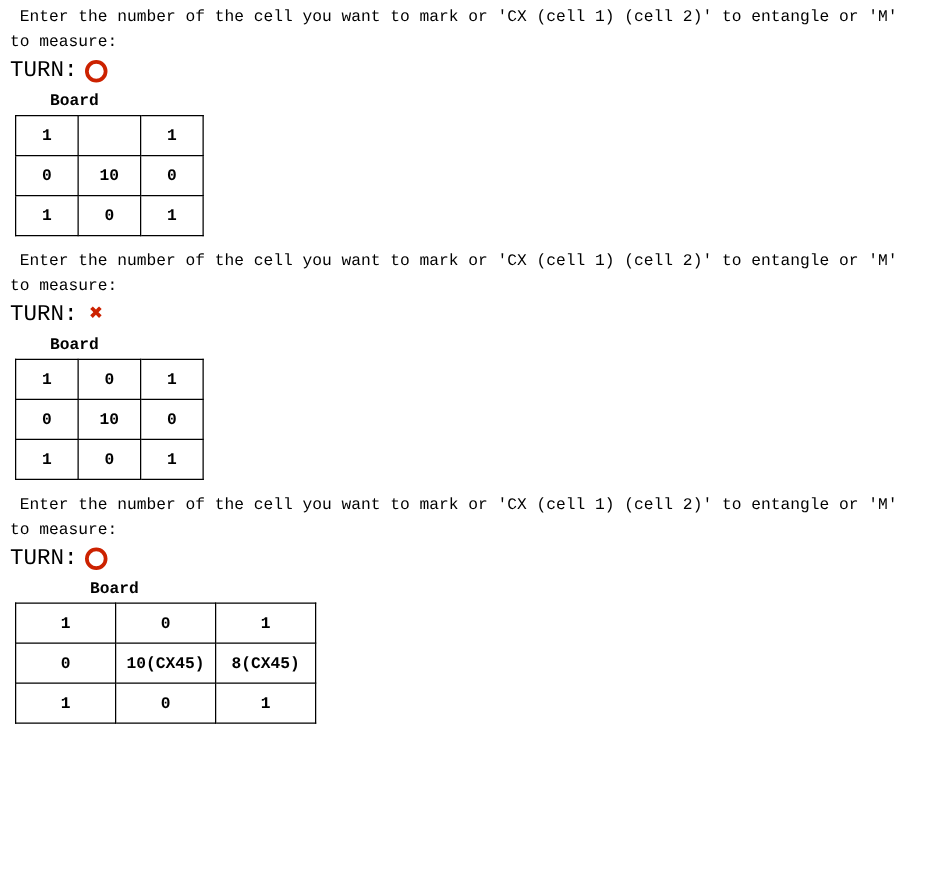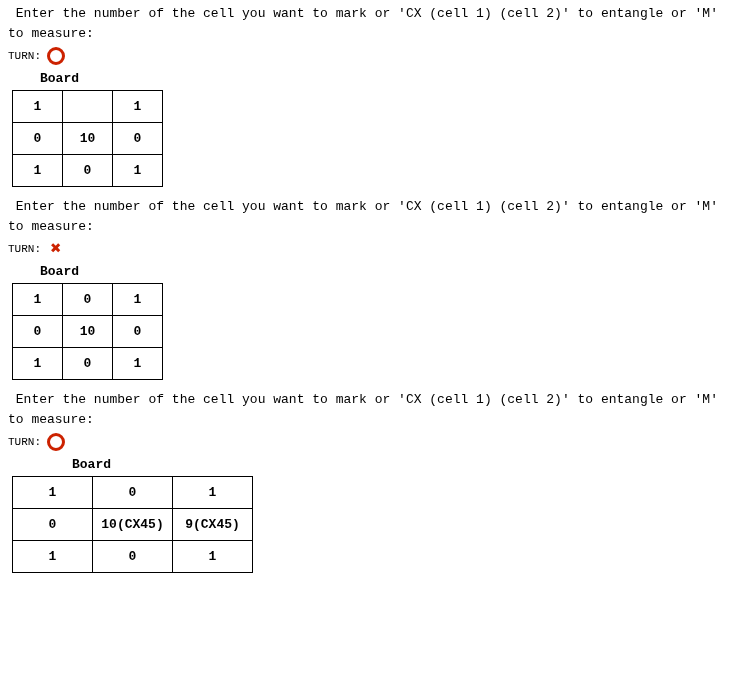--- a/index.html
+++ b/index.html
@@ -21,21 +21,21 @@
     .turn-line {
       display: flex;
       align-items: center;
       gap: 6px;
       margin-bottom: 6px;
       font-weight: normal;
     }
 
     .turn-label {
       font-family: 'Courier New', Courier, monospace;
-      font-size: 11px;
+      font-size: 18px;
     }
 
     .turn-icon-o {
       width: 18px;
       height: 18px;
       border-radius: 50%;
       border: 3px solid #cc2200;
       display: inline-block;
       flex-shrink: 0;
     }
@@ -165,21 +165,21 @@
     <table class="board-table board-label-wide">
       <tbody>
         <tr>
           <td>1</td>
           <td>0</td>
           <td>1</td>
         </tr>
         <tr>
           <td>0</td>
           <td>10(CX45)</td>
-          <td>9(CX45)</td>
+          <td>8(CX45)</td>
         </tr>
         <tr>
           <td>1</td>
           <td>0</td>
           <td>1</td>
         </tr>
       </tbody>
     </table>
   </div>
 </div>

